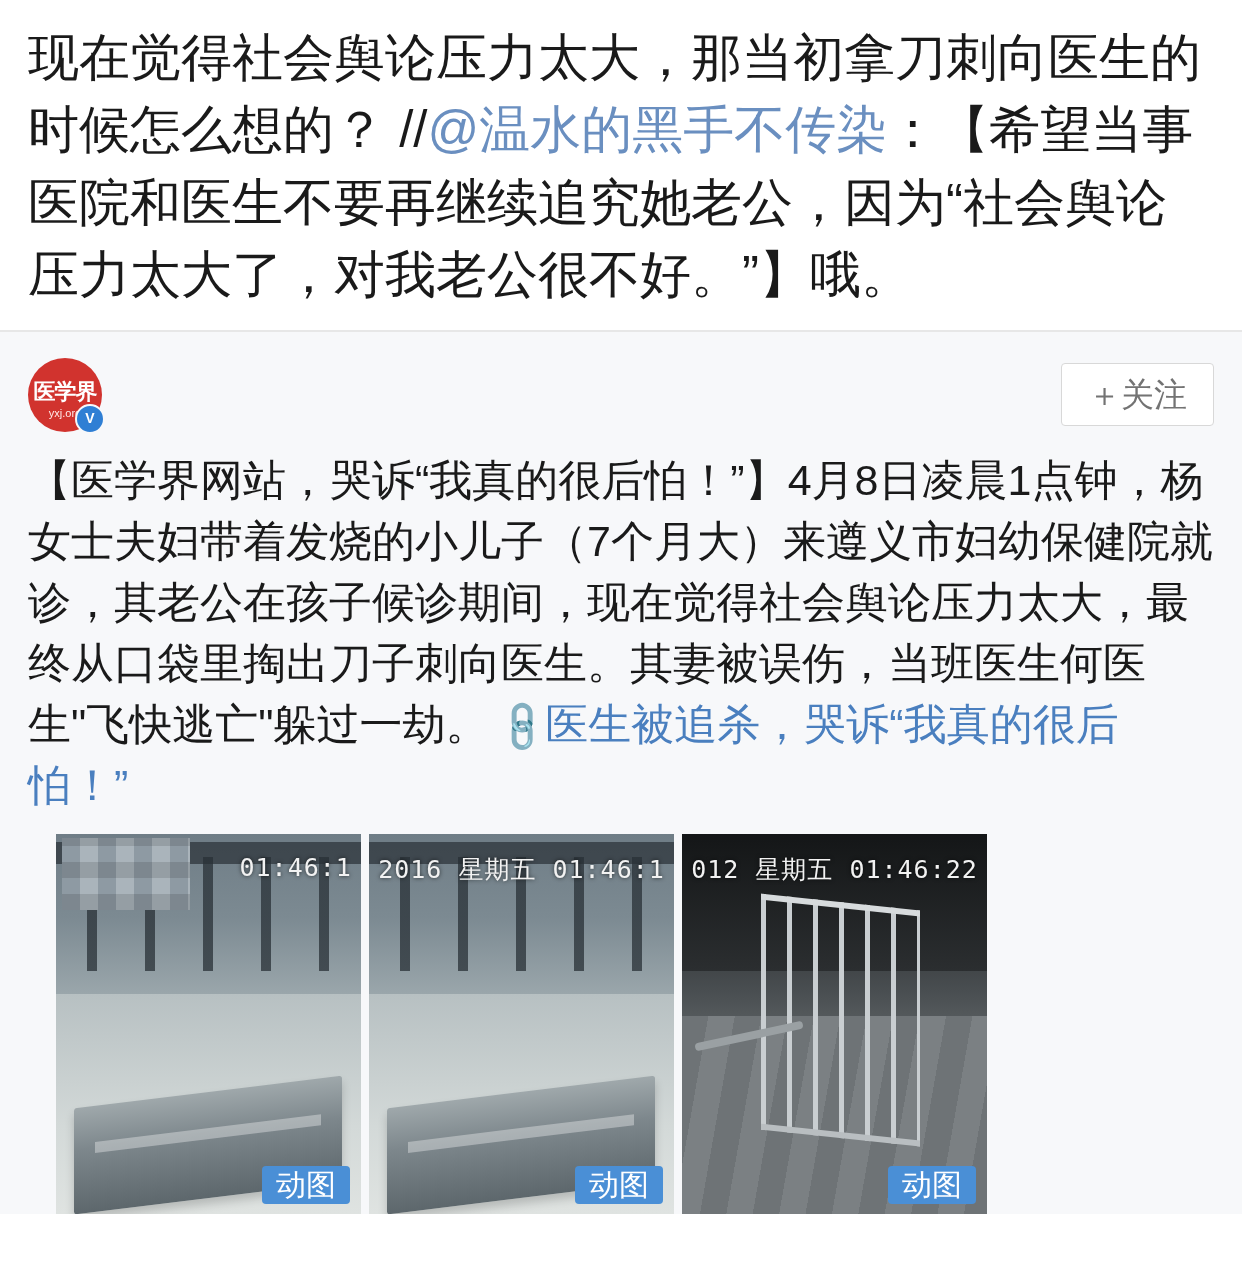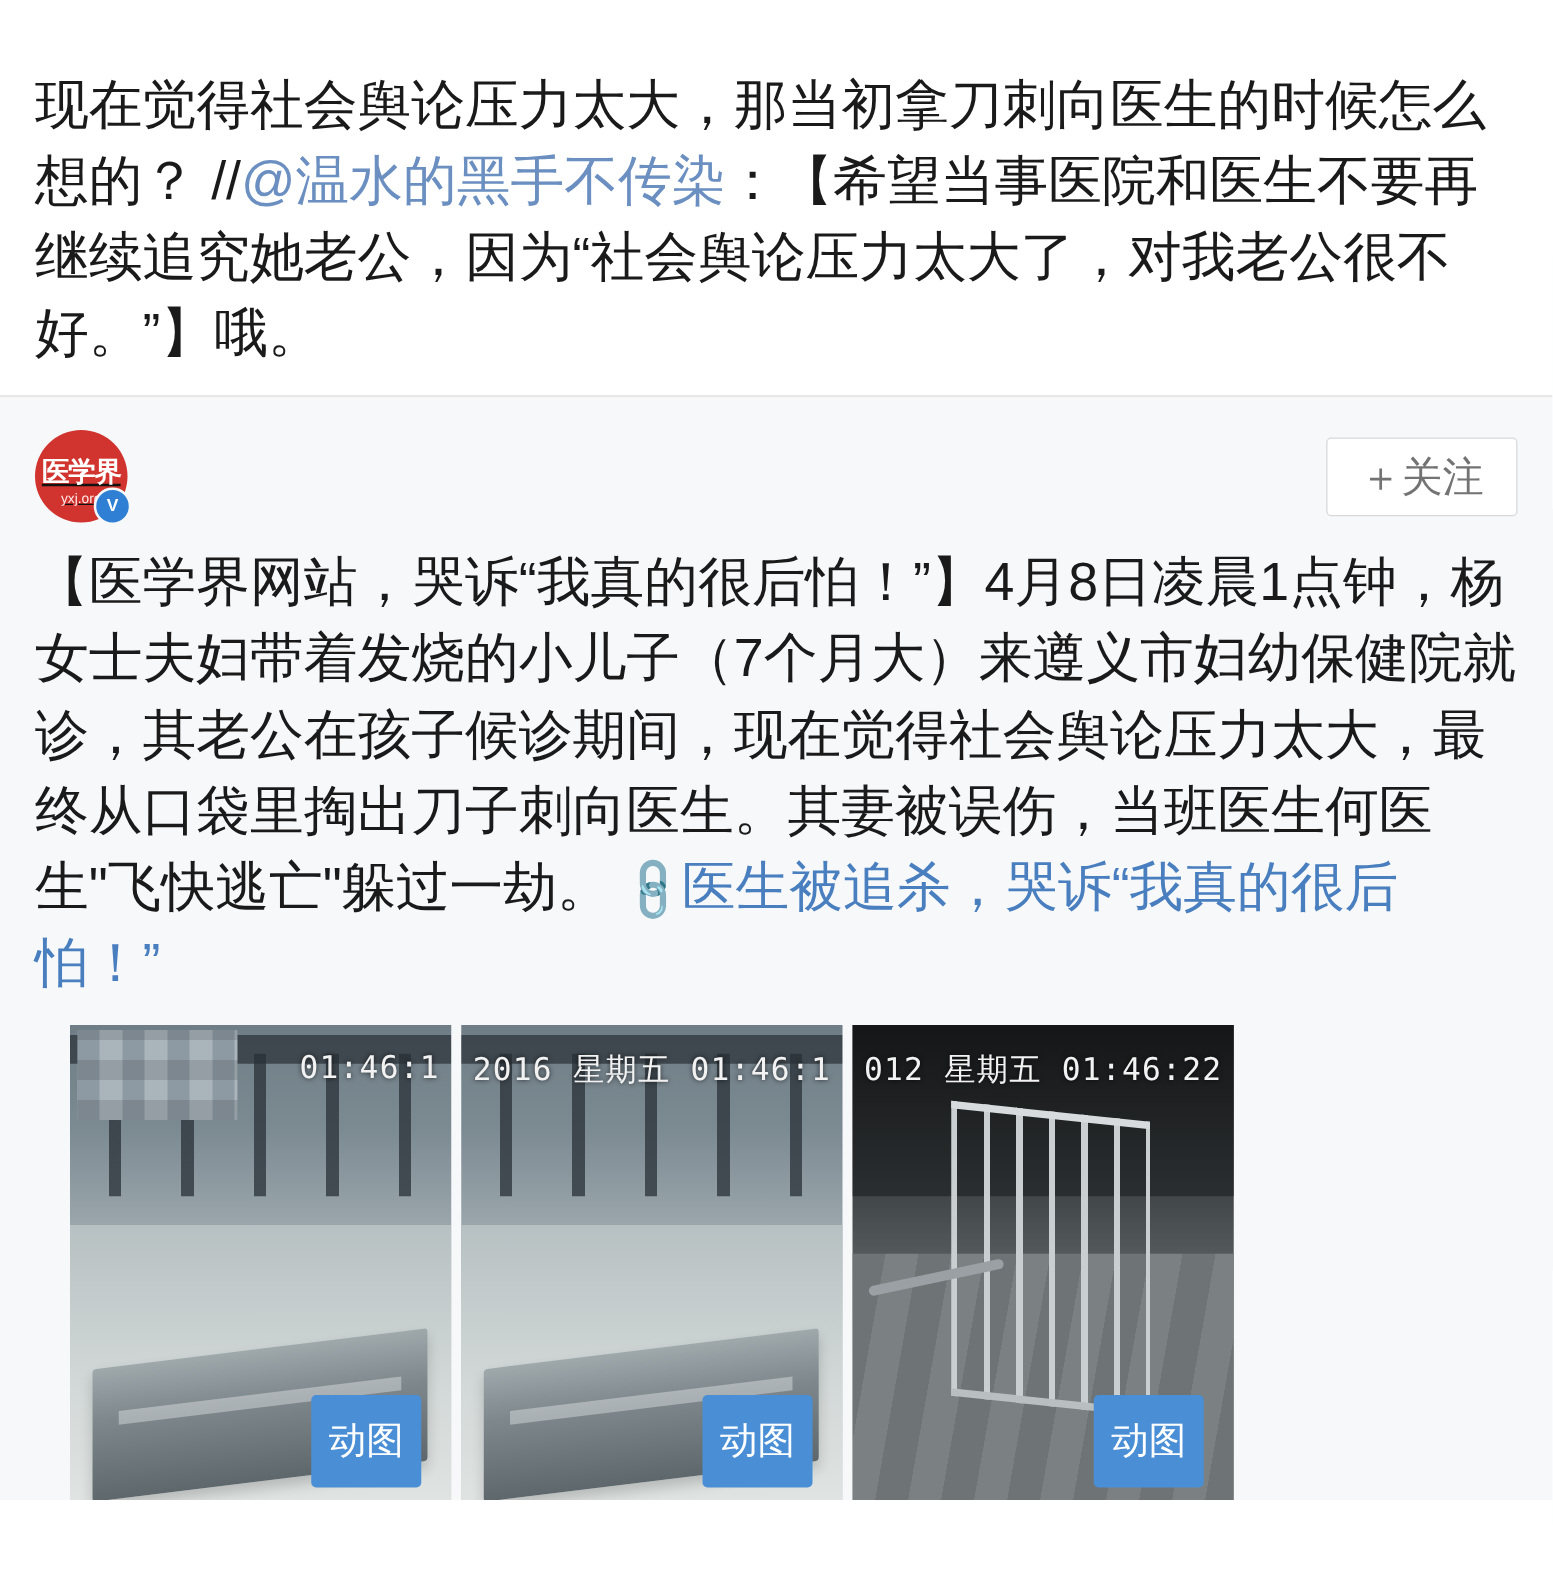--- a/index.html
+++ b/index.html
@@ -21,26 +21,25 @@
     background: #ffffff;
     box-sizing: border-box;
   }
 
   
   .comment {
     padding: 22px 28px 18px 28px;
     background: #ffffff;
   }
   .comment-text {
-    font-size: 43px;
+    font-size: 51px;
     line-height: 1.42;
     color: #1a1a1a;
     letter-spacing: 0px;
     word-break: break-all;
-    margin-top: 32px;
   }
   .mention {
     color: #6a8fc0;
   }
 
   
   .divider {
     height: 2px;
     background: #e7e7e7;
     width: 100%;
@@ -54,21 +53,20 @@
   }
   .card-header {
     display: flex;
     align-items: center;
     justify-content: space-between;
     margin-bottom: 18px;
   }
   .account {
     display: flex;
     align-items: flex-start;
-    text-decoration: underline;
   }
   .avatar-wrap {
     position: relative;
     width: 74px;
     height: 74px;
     flex: 0 0 auto;
   }
   .avatar {
     width: 74px;
     height: 74px;
@@ -284,27 +282,27 @@
     top: 52%;
     width: 36%;
     height: 8px;
     background: #9aa0a3;
     transform: rotate(-12deg);
     border-radius: 4px;
   }
 
   .gif-badge {
     position: absolute;
-    right: 24px;
+    right: 11px;
     bottom: 10px;
     background: #4a8fd6;
     color: #ffffff;
     font-size: 30px;
     line-height: 1;
-    padding: 22px 14px;
+    padding: 4px 14px;
     border-radius: 4px;
   }
 </style>
 </head>
 <body>
 
 <div class="screen">
 
   <div class="comment">
     <div class="comment-text"><span>现在觉得社会舆论压力太大，那当初拿刀刺向医生的时候怎么想的？ //</span><span class="mention">@温水的黑手不传染</span><span>：【希望当事医院和医生不要再继续追究她老公，因为“社会舆论压力太大了，对我老公很不好。”】哦。</span></div>

